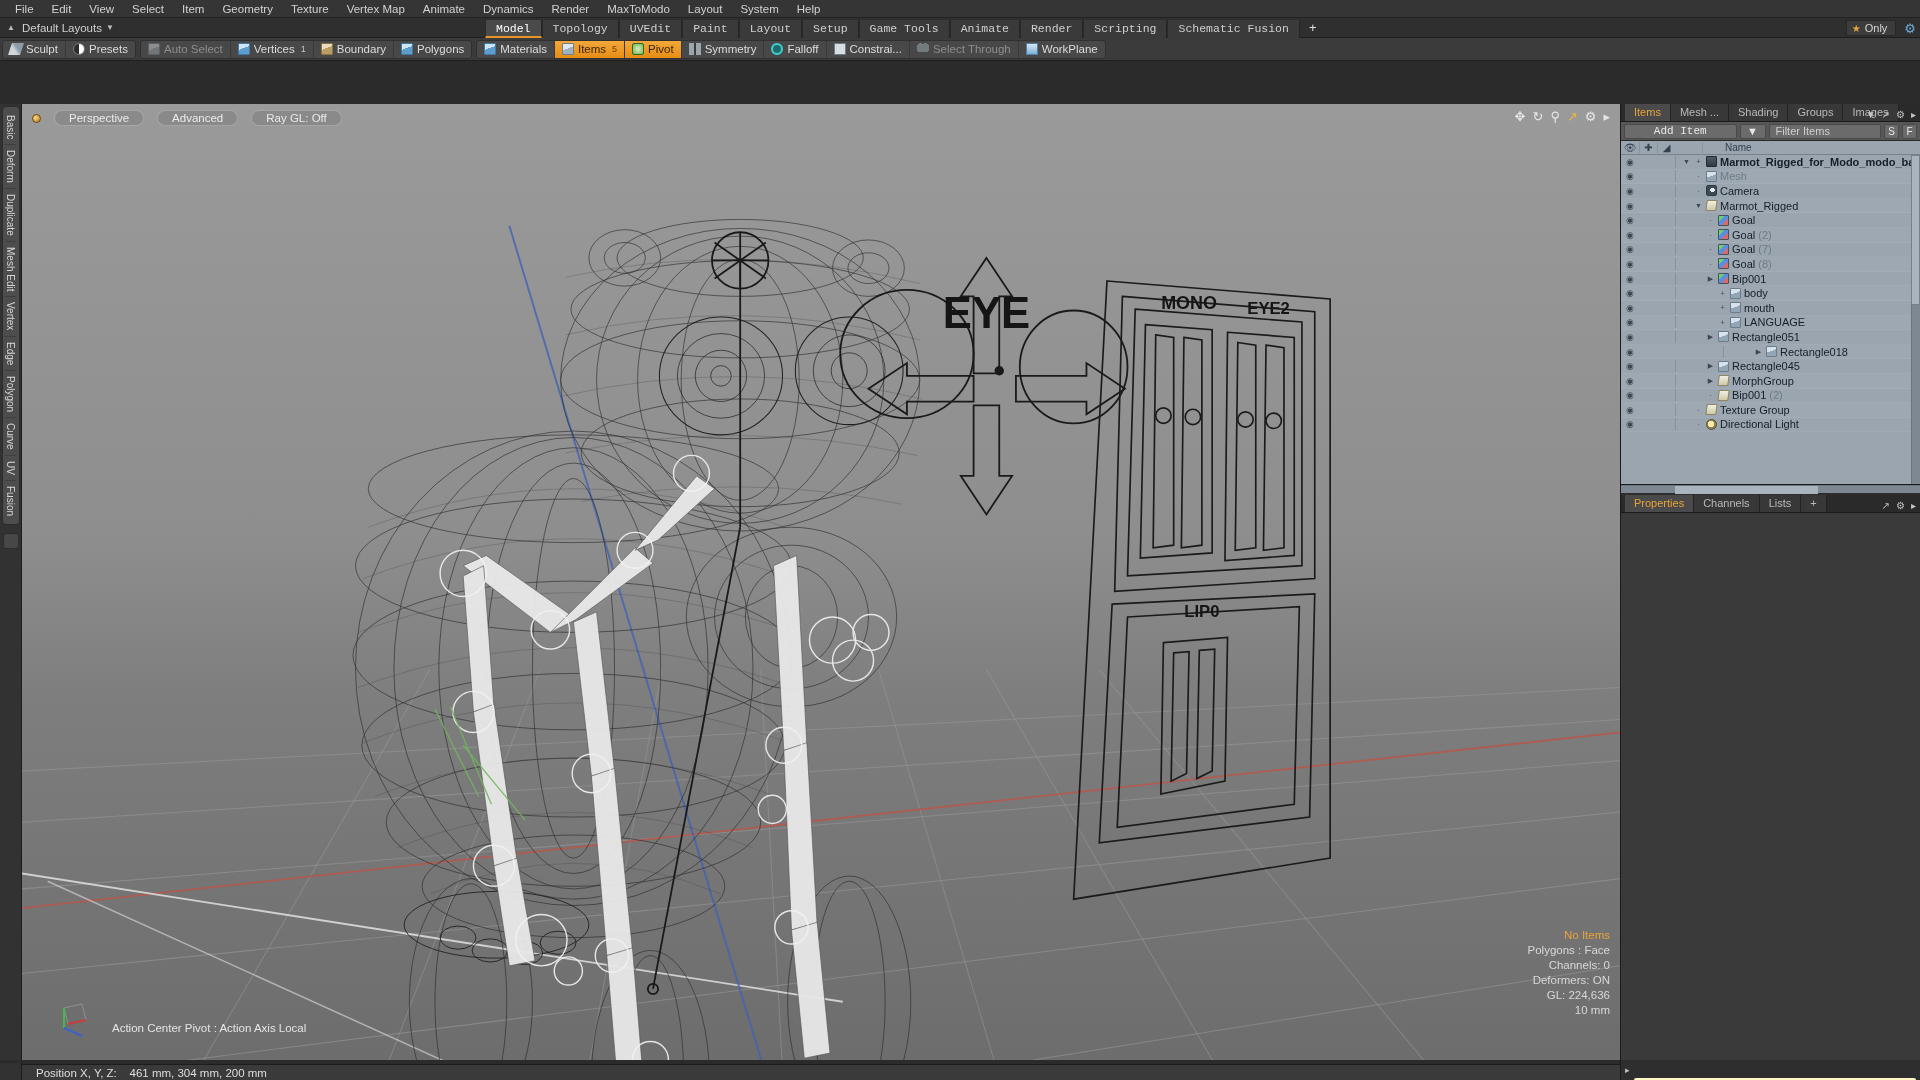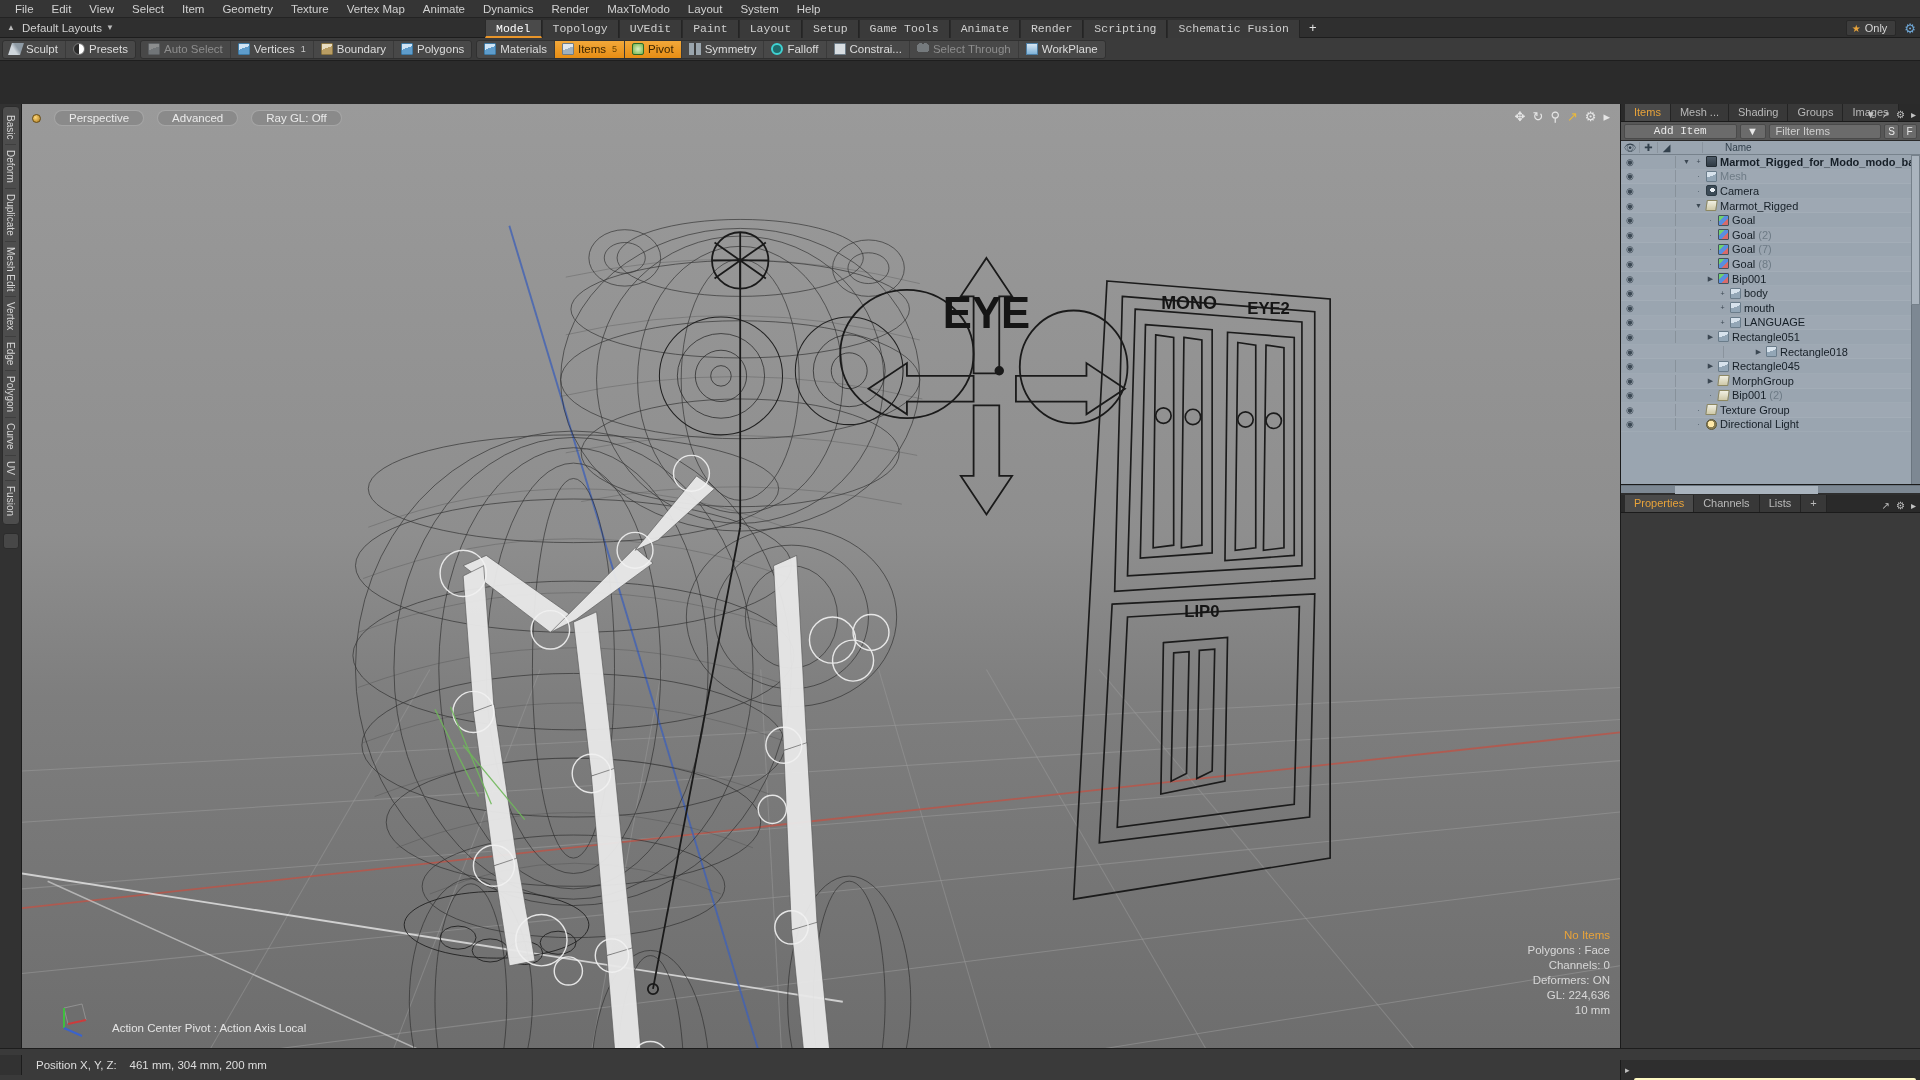--- a/index.html
+++ b/index.html
@@ -210,21 +210,21 @@
   .tree-hthumb{position:absolute;left:18%;top:0;width:48%;height:8px;background:#aab4be;}
 
   .prop-tabs{
     height:18px;display:flex;align-items:flex-end;background:#2a2a2a;padding-left:4px;
     border-bottom:1px solid #1b1b1b;position:relative;margin-top:2px;
   }
   .prop-body{flex:1;background:#3a3a3a;}
 
   
   .bottombar{
-    position:absolute;left:0;bottom:0;right:0;height:32px;background:#3a3a3a;
+    position:absolute;left:0;bottom:0;right:0;height:16px;background:#3a3a3a;
     display:flex;align-items:center;border-top:1px solid #1d1d1d;
   }
   .bb-left{width:22px;height:20px;background:#323232;border-right:1px solid #1c1c1c;}
   .bb-pos{font-size:11.5px;color:#dedede;padding-left:14px;white-space:nowrap;}
   .bb-cmdwrap{
     position:absolute;right:0;bottom:0;width:300px;height:20px;background:#2e2e2e;
     display:flex;align-items:center;border-left:1px solid #1b1b1b;padding:0 4px;gap:4px;
   }
   .bb-caret{color:#c0c0c0;font-size:9px;}
   .bb-cmd{

